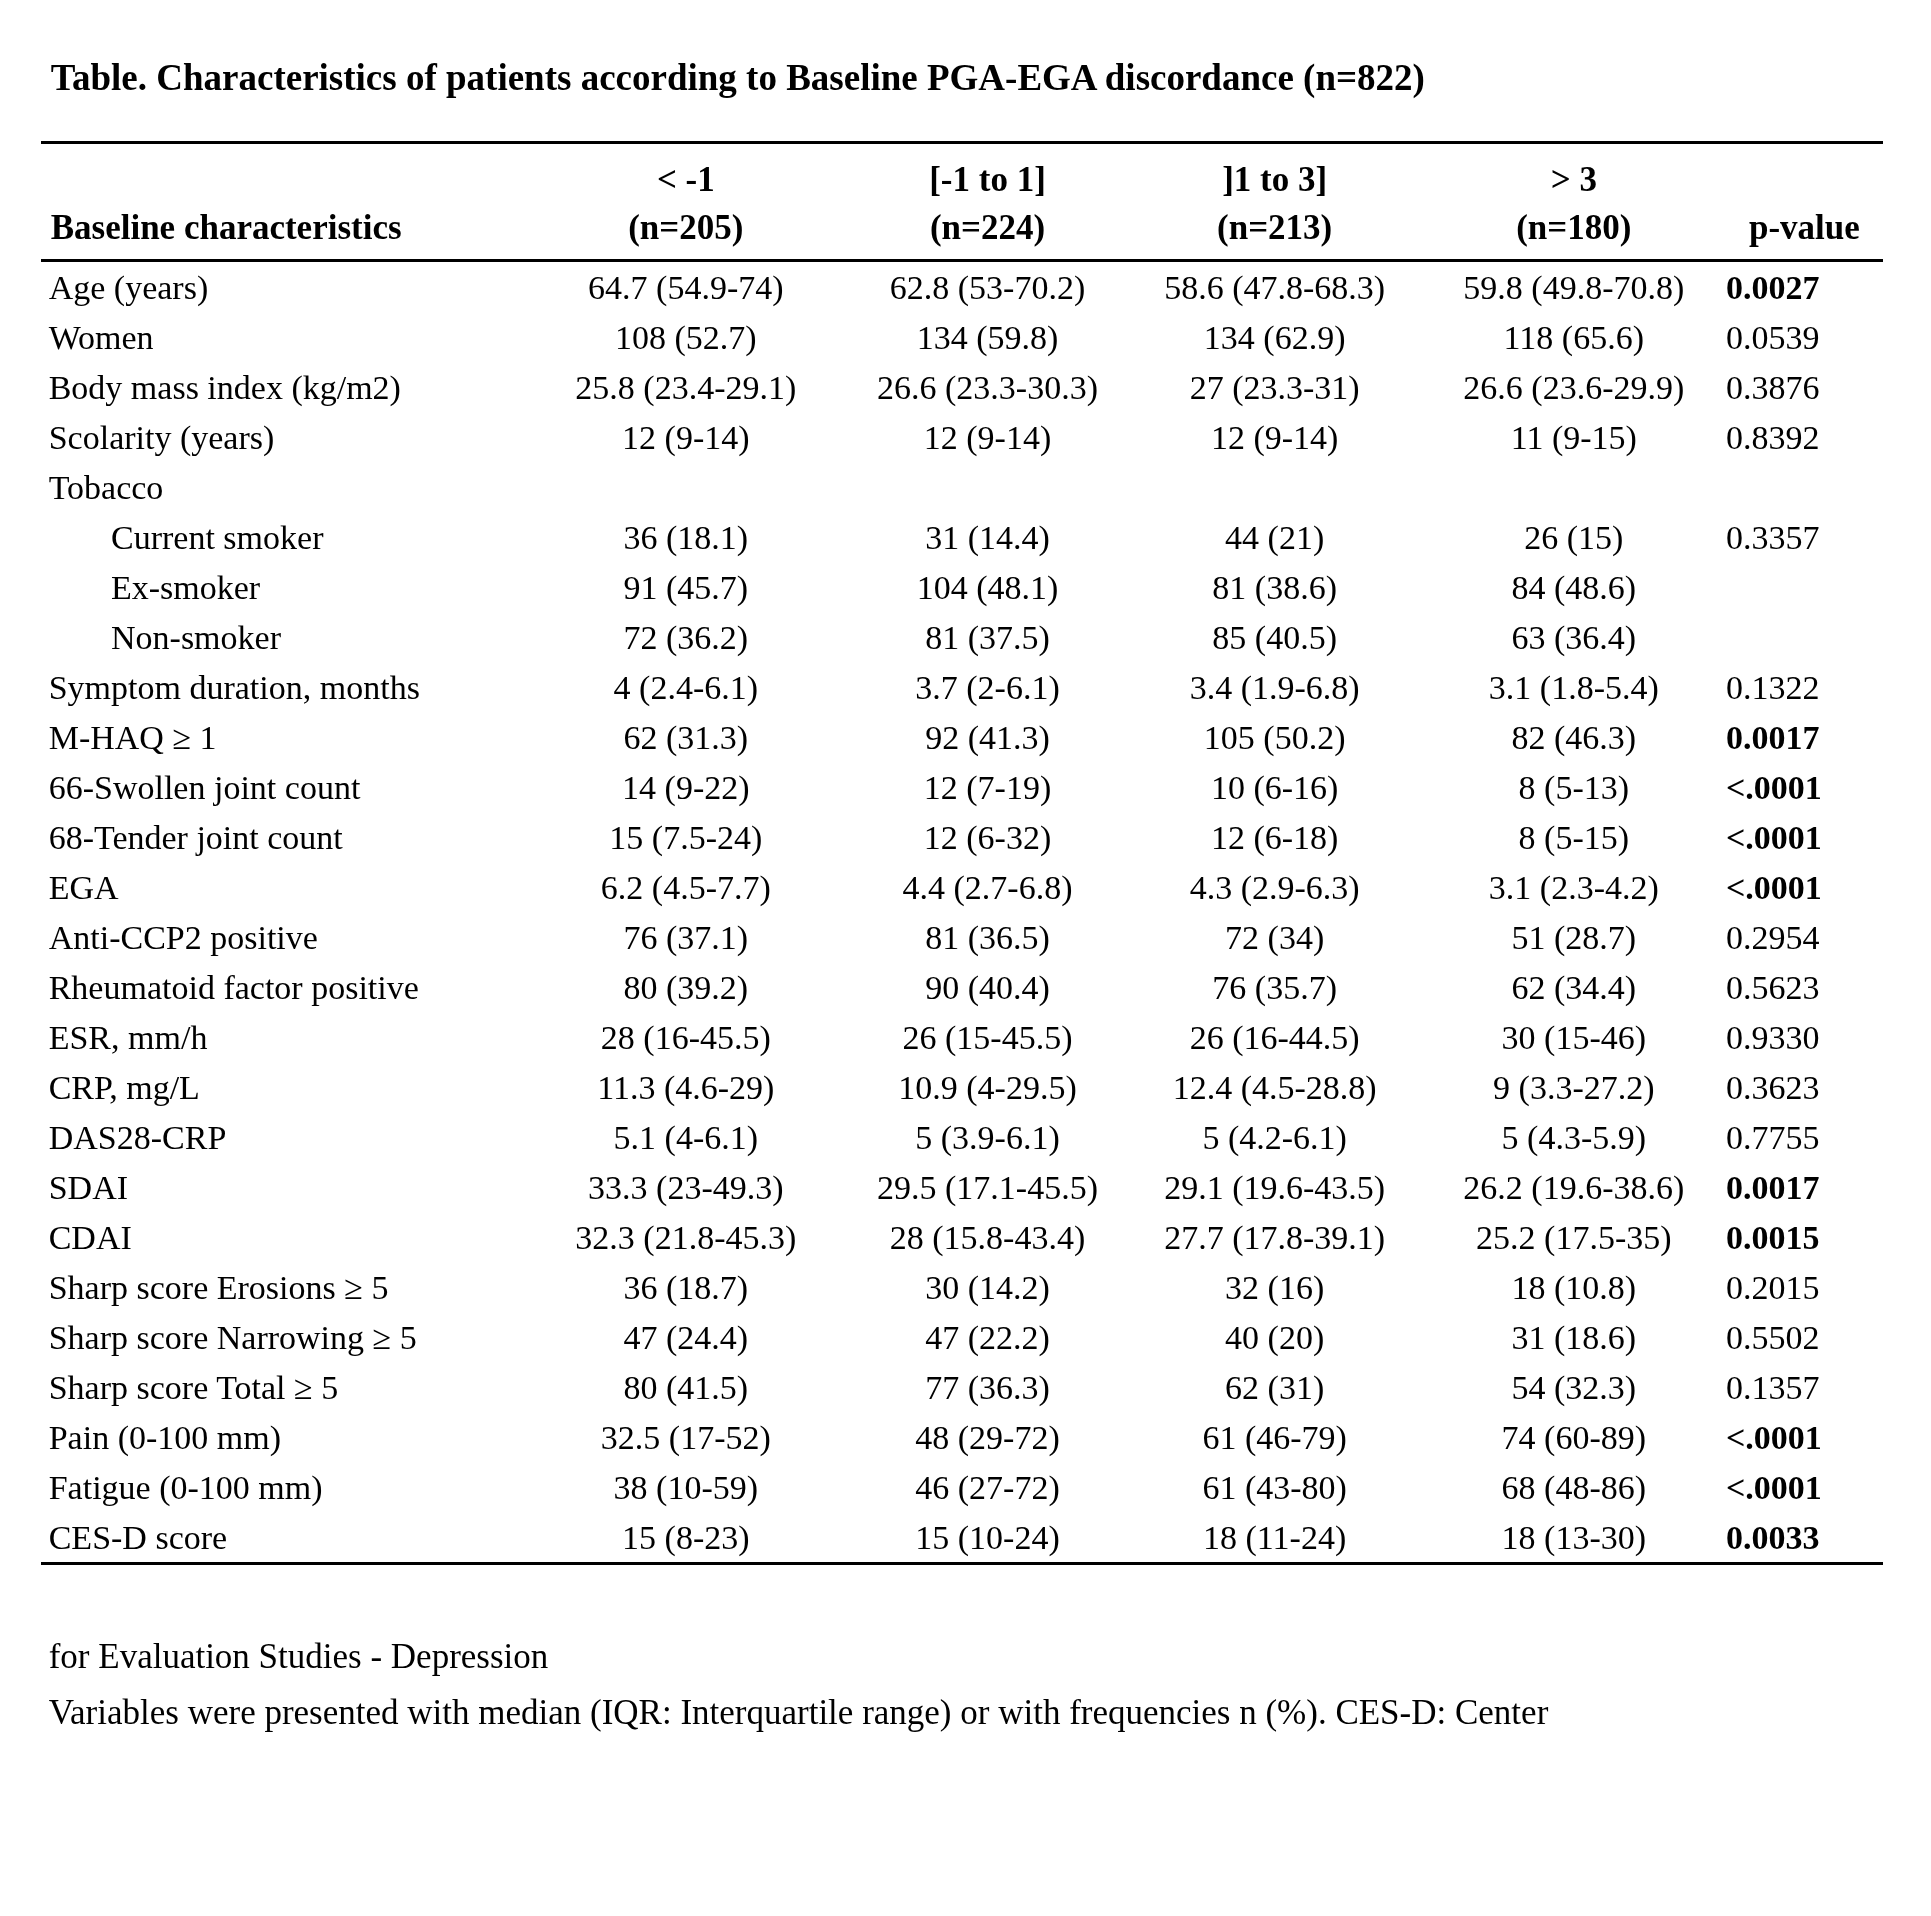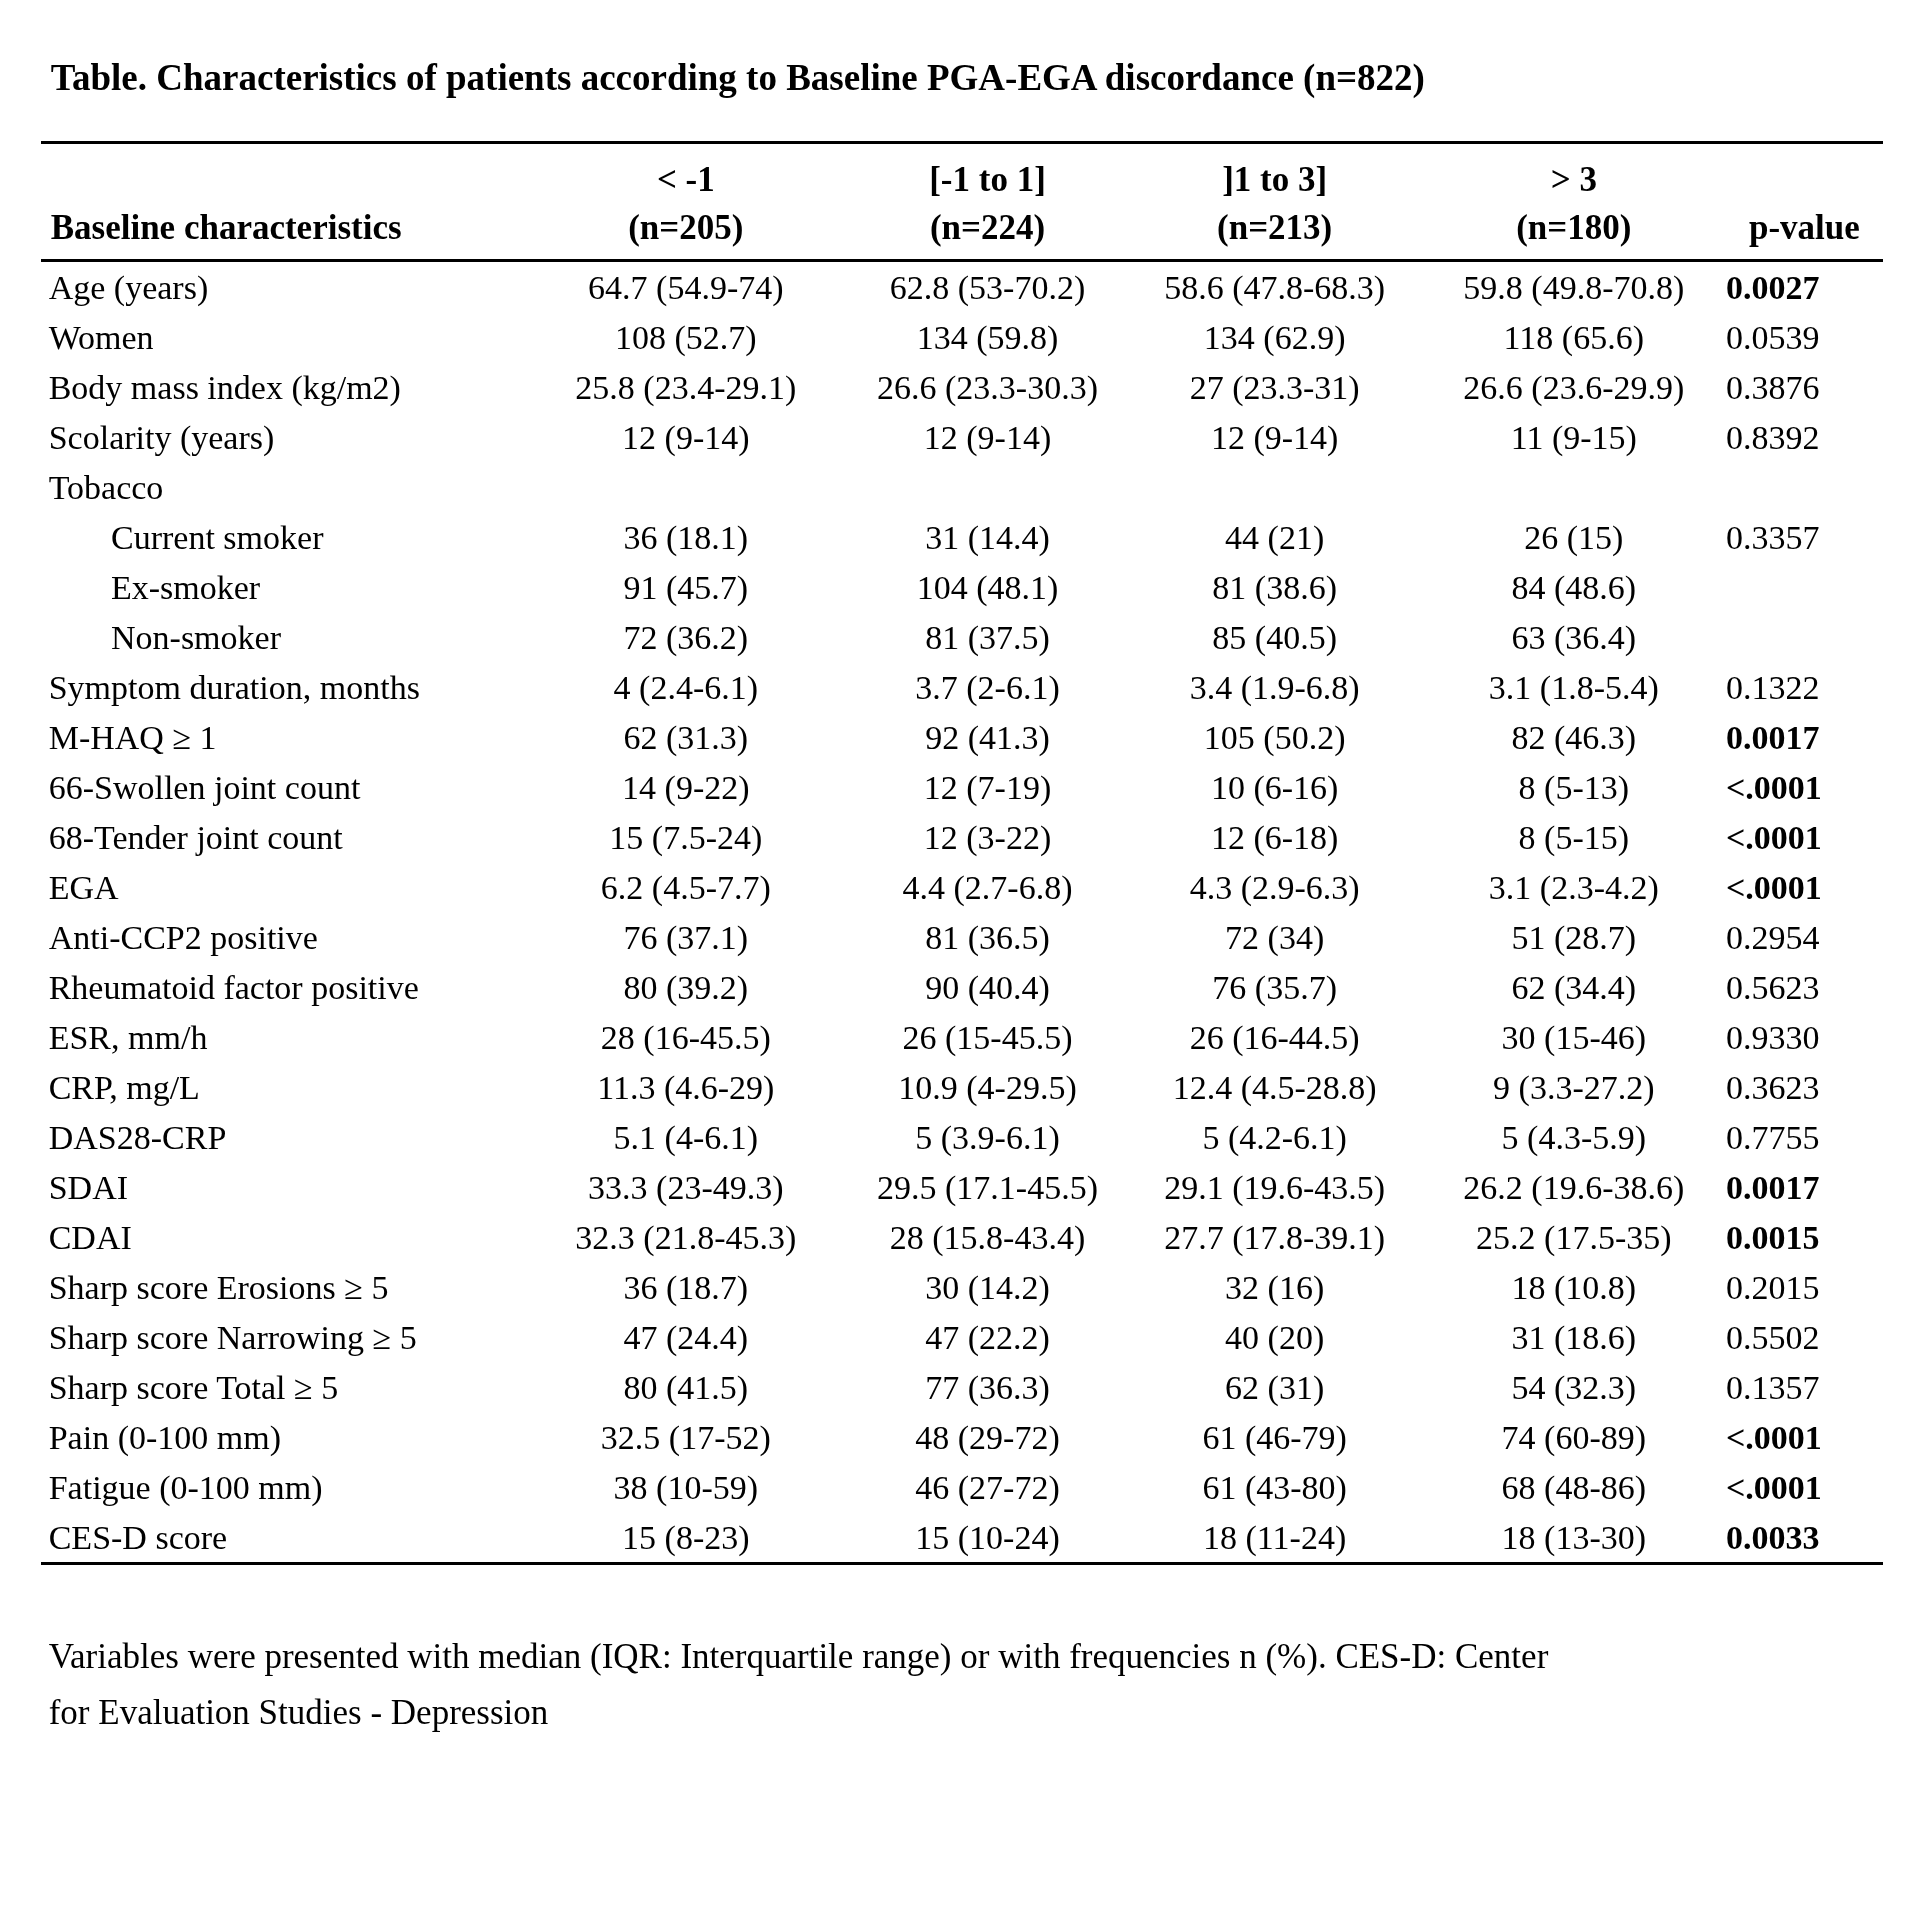--- a/index.html
+++ b/index.html
@@ -192,21 +192,21 @@
           <td class="label">66-Swollen joint count</td>
           <td class="val">14 (9-22)</td>
           <td class="val">12 (7-19)</td>
           <td class="val">10 (6-16)</td>
           <td class="val">8 (5-13)</td>
           <td class="pval bold">&lt;.0001</td>
         </tr>
         <tr>
           <td class="label">68-Tender joint count</td>
           <td class="val">15 (7.5-24)</td>
-          <td class="val">12 (3-22)</td>
+          <td class="val">12 (6-32)</td>
           <td class="val">12 (6-18)</td>
           <td class="val">8 (5-15)</td>
           <td class="pval bold">&lt;.0001</td>
         </tr>
         <tr>
           <td class="label">EGA</td>
           <td class="val">6.2 (4.5-7.7)</td>
           <td class="val">4.4 (2.7-6.8)</td>
           <td class="val">4.3 (2.9-6.3)</td>
           <td class="val">3.1 (2.3-4.2)</td>
@@ -313,18 +313,18 @@
           <td class="val">15 (8-23)</td>
           <td class="val">15 (10-24)</td>
           <td class="val">18 (11-24)</td>
           <td class="val">18 (13-30)</td>
           <td class="pval bold">0.0033</td>
         </tr>
       </tbody>
   </table>
 
   <div class="footnote">
+    <div>for Evaluation Studies - Depression</div>
     <div>Variables were presented with median (IQR: Interquartile range) or with frequencies n (%). CES-D: Center</div>
-    <div>for Evaluation Studies - Depression</div>
   </div>
 
 </div>
 
 
 </body></html>

